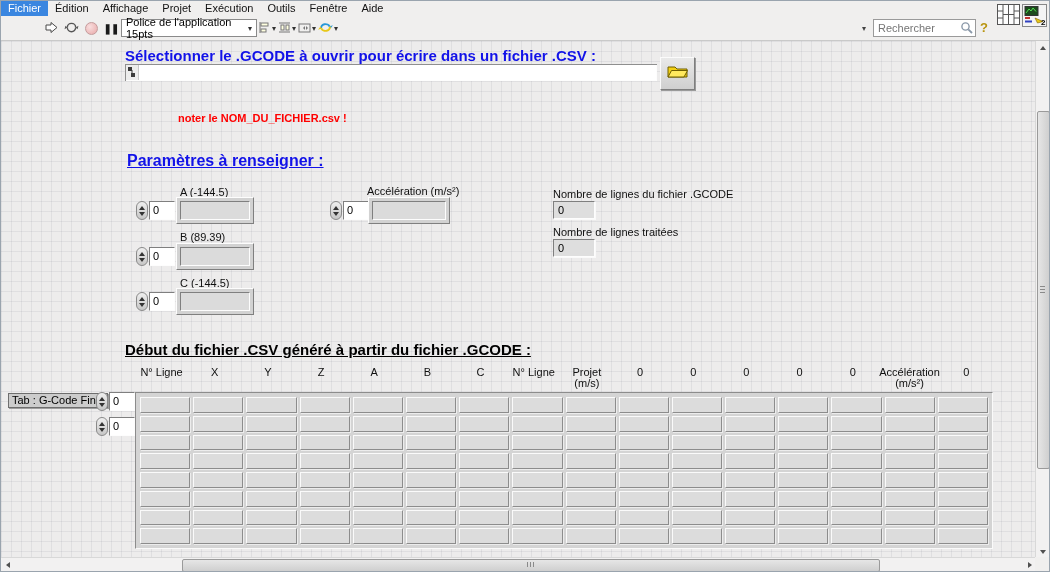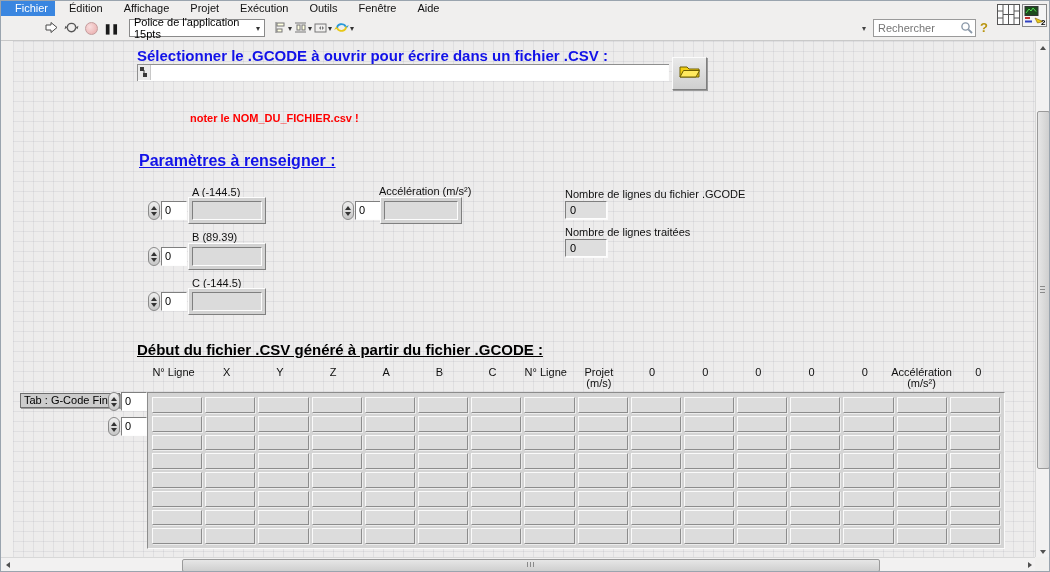--- a/index.html
+++ b/index.html
@@ -1,41 +1,41 @@
 <!DOCTYPE html>
 <html><head>
 <meta charset="utf-8">
 <style>
   html,body{margin:0;padding:0;background:#d8d8d8;}
   .screen{position:relative;width:1050px;height:572px;background:#f0efee;
     font-family:"Liberation Sans",sans-serif;overflow:hidden;border:1px solid #9aa4ae;box-sizing:border-box;}
   
   .menubar{position:absolute;top:0;left:0;right:0;height:15px;background:#f0efee;
     display:flex;align-items:stretch;font-size:11px;color:#111;}
-  .menu-item{padding:1px 7px 0 14px;cursor:default;}
+  .menu-item{padding:1px 7px 0 7px;cursor:default;}
   .menu-item.selected{background:#3a86e0;color:#fff;}
   
   .toolbar{position:absolute;top:15px;left:0;right:0;height:24px;background:#f0efee;
     border-bottom:1px solid #c9c9c9;display:flex;align-items:center;font-size:11px;}
   .tbtn{display:flex;align-items:center;justify-content:center;height:20px;min-width:18px;margin:0 1px;}
   .caret{font-size:8px;color:#333;margin-left:1px;}
   .fontsel{display:flex;align-items:center;justify-content:space-between;width:136px;height:18px;
-    background:#fff;border:1px solid #8a8a8a;padding:0 4px;margin:0 8px;box-sizing:border-box;}
+    background:#fff;border:1px solid #8a8a8a;padding:0 4px;margin:0 0;box-sizing:border-box;}
   .pause-glyph{font-size:10px;font-weight:bold;color:#1a1a1a;letter-spacing:-1px;}
   .abort-glyph{width:11px;height:11px;border-radius:50%;border:1px solid #c49c9c;
     background:radial-gradient(circle at 35% 35%,#f8dede,#e9a8a8);}
   .searchwrap{position:absolute;left:872px;top:3px;width:103px;height:18px;background:#fff;
     border:1px solid #9a9a9a;display:flex;align-items:center;box-sizing:border-box;}
   .searchwrap input{flex:1;border:none;outline:none;font-size:11px;color:#333;padding:0 0 0 4px;
     font-family:"Liberation Sans",sans-serif;background:transparent;width:70px;}
   .search-caret{position:absolute;left:861px;top:8px;font-size:8px;color:#444;}
   .help-q{position:absolute;left:979px;top:4px;font-size:13px;font-weight:bold;color:#b89410;}
   .tr-icons{position:absolute;right:2px;top:3px;display:flex;gap:2px;align-items:flex-start;}
   
-  .panel{position:absolute;top:40px;left:12px;width:1036px;height:518px;overflow:hidden;
+  .panel{position:absolute;top:40px;left:0;width:1036px;height:518px;overflow:hidden;
     background-color:#edecec;
     background-image:linear-gradient(to right,rgba(150,155,165,.16) 1px,transparent 1px),
                      linear-gradient(to bottom,rgba(150,155,165,.16) 1px,transparent 1px);
     background-size:10px 10px;}
   .abs{position:absolute;}
   .t-blue{color:#1212e8;font-weight:bold;}
   .t-red{color:#ff0000;font-weight:bold;font-size:11px;}
   .u{text-decoration:underline;}
   .lbl{font-size:11px;color:#101010;}
   .title{font-size:15px;}

